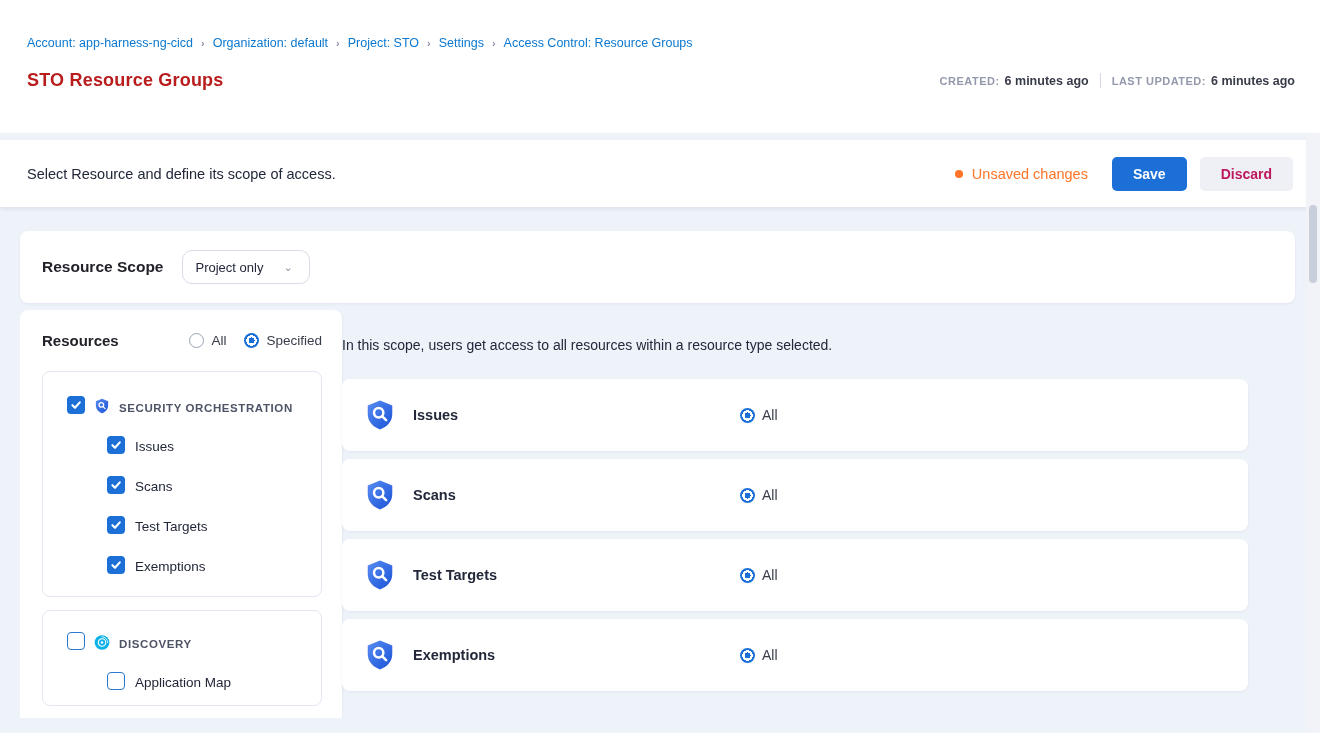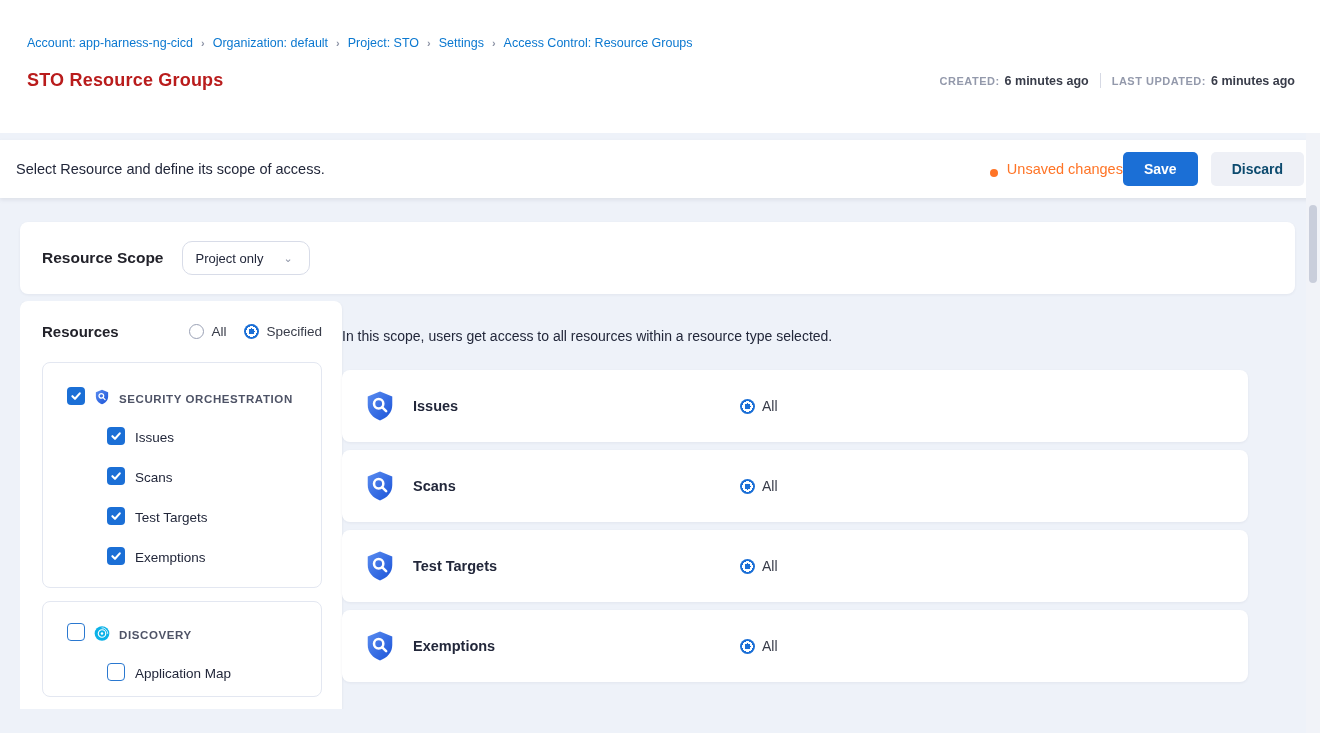--- a/index.html
+++ b/index.html
@@ -12,30 +12,30 @@
   .breadcrumb a { color:#0b78d0; text-decoration:none; cursor:pointer; }
   .crumb-sep { color:#8d94a6; margin:0 8px; font-size:11px; font-weight:bold; }
   .title-row { display:flex; align-items:center; margin-top:20px; }
   .page-title { font-size:18px; font-weight:700; color:#b91c1c; letter-spacing:.2px;text-align:right; }
   .meta { margin-left:auto; display:flex; align-items:center; font-size:12.5px; }
   .meta-label { color:#9399ab; font-size:11px; letter-spacing:.5px; font-weight:600; margin-right:5px; }
   .meta-value { color:#383c49; font-weight:600; }
   .meta-divider { width:1px; height:15px; background:#d6d9e4; margin:0 11px; }
 
   
-  .toolbar { margin-top:7px; height:58px; background:#fff; display:flex; align-items:center;
-    padding:0 16px; box-shadow:0 2px 4px rgba(96,97,112,.12); position:relative; }
+  .toolbar { margin-top:7px; height:67px; background:#fff; display:flex; align-items:center;
+    padding:0 27px; box-shadow:0 2px 4px rgba(96,97,112,.12); position:relative; }
   .toolbar-desc { font-size:14.5px; color:#22273a; }
   .toolbar-right { margin-left:auto; display:flex; align-items:center; }
-  .unsaved { display:flex; align-items:flex-end; color:#ff7426; font-size:14.5px; }
+  .unsaved { display:flex; align-items:center; color:#ff7426; font-size:14.5px; margin-right:24px; }
   .unsaved-dot { width:8px; height:8px; border-radius:50%; background:#ff7426; margin-right:9px; }
   .btn { border:none; border-radius:5px; font-size:14px; font-weight:700; height:34px;
     padding:0 21px; cursor:pointer; font-family:inherit; }
   .btn-primary { background:#1b6fd6; color:#fff; margin-right:13px; }
-  .btn-secondary { background:#eef0f6; color:#0c4a6e;text-align:center; }
+  .btn-secondary { background:#eef0f6; color:#be185d;text-align:center; }
 
   
   .scope-card { margin:24px 25px 0 20px; height:72px; background:#fff; border-radius:8px;
     box-shadow:0 1px 3px rgba(40,41,61,.06); display:flex; align-items:center; padding:0 22px; }
   .scope-label { font-size:15.5px; font-weight:700; color:#22222a; margin-right:19px; }
   .select { display:flex; align-items:center; border:1px solid #d8dce8; border-radius:10px;
     height:34px; padding:0 12px; background:#fff; cursor:pointer; min-width:128px; }
   .select-value { font-size:13px; color:#22273a; }
   .select .chev { margin-left:20px; color:#8f96a8; font-size:11px; }
 

